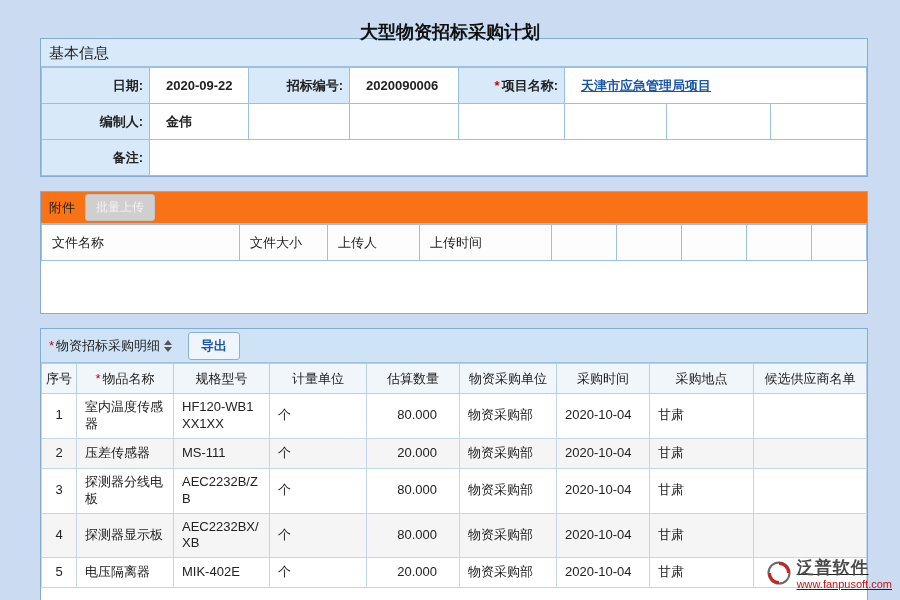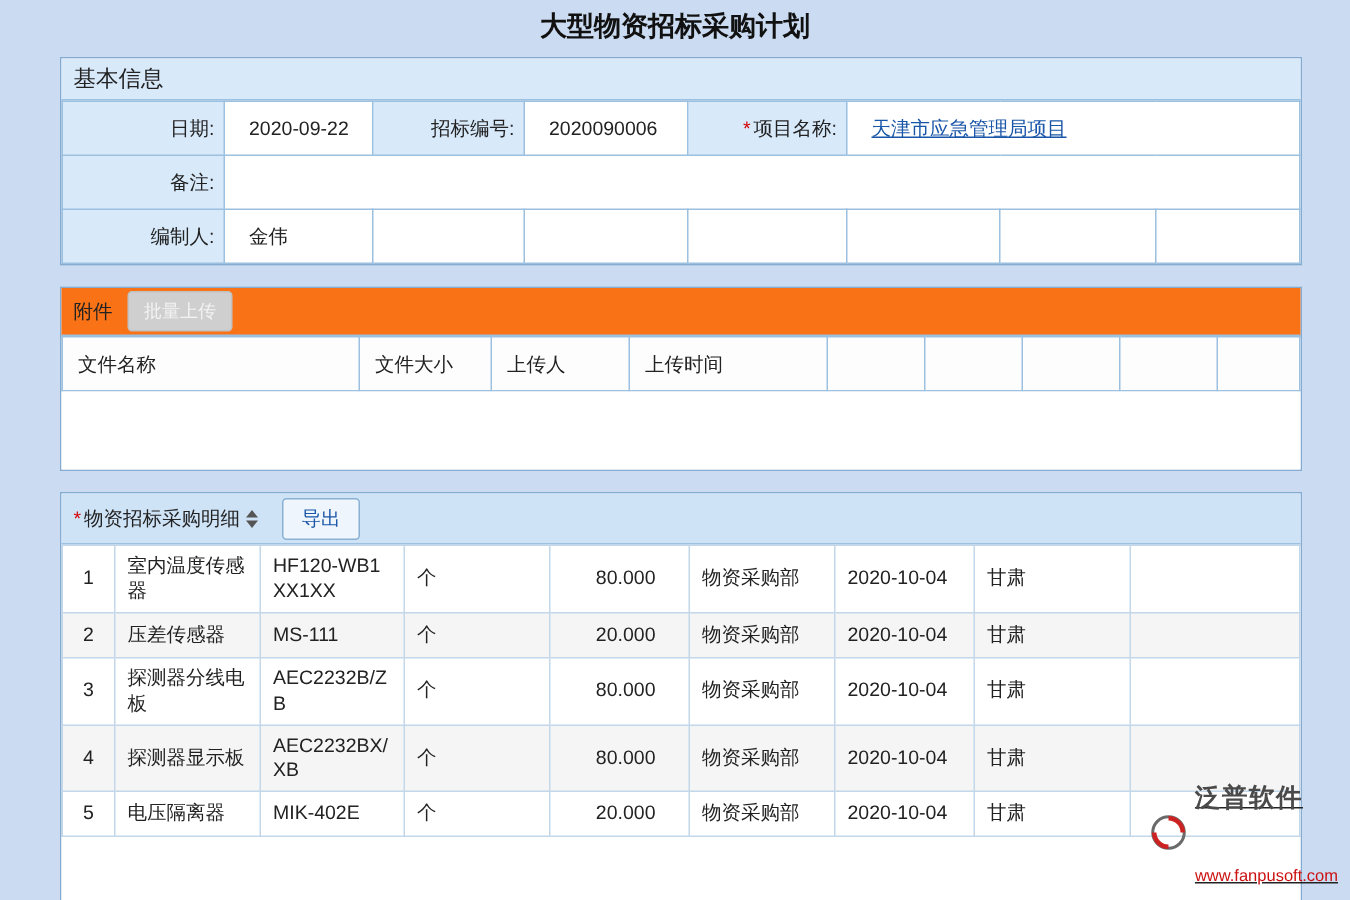--- a/index.html
+++ b/index.html
@@ -5,34 +5,34 @@
   * { margin:0; padding:0; box-sizing:border-box; }
   html,body { width:900px; height:600px; overflow:hidden; }
   body {
     background:#cbdcf2;
     font-family:"Liberation Sans","DejaVu Sans",sans-serif;
     font-size:13px; color:#222;
     position:relative;
   }
   .page-title {
     text-align:center; font-size:18px; font-weight:bold; color:#111;
-    padding-top:5px; height:38px;
+    padding-top:20px; height:38px;
   }
   .panel {
     margin:0 32px 14px 40px;
     border:1px solid #86abd0;
     background:#fff;
   }
   .panel-header {
     background:#d8e9fa; border-bottom:1px solid #9cc0e0;
     height:28px; line-height:28px; padding-left:8px; font-size:15px; color:#222;
   }
   table { border-collapse:collapse; width:100%; table-layout:fixed; }
   td,th { border:1px solid #9cc0e0; font-size:13px; font-weight:normal; }
-  .form-table td { height:36px; }
+  .form-table td { height:36px;font-weight:bold; }
   .form-table .label {
     background:#d8e9fa; text-align:right; padding-right:6px; color:#222;
   }
   .form-table .value { background:#fff; text-align:left; padding-left:16px; }
   .req { color:#d40000; margin-right:2px; }
   a.project-link { color:#1a56a8; text-decoration:underline; }
   
   .attach-bar {
     background:#f97316; height:32px; display:flex; align-items:center;
     padding-left:8px; border-bottom:1px solid #9cc0e0;
@@ -49,35 +49,35 @@
     background:#cfe3f7; height:34px; display:flex; align-items:center;
     padding-left:8px; border-bottom:1px solid #9cc0e0;
   }
   .sort-icon { display:inline-flex; flex-direction:column; margin:0 6px 0 4px; cursor:pointer; }
   .tri-up { width:0; height:0; border-left:4px solid transparent; border-right:4px solid transparent;
     border-bottom:5px solid #555; margin-bottom:2px; }
   .tri-down { width:0; height:0; border-left:4px solid transparent; border-right:4px solid transparent;
     border-top:5px solid #555; }
   .export-btn {
     background:#eef5fc; color:#1a56a8; border:1px solid #8ab0d4; border-radius:3px;
-    padding:4px 12px; font-size:13px; cursor:pointer; font-family:inherit;
+    padding:4px 12px; font-size:13px; cursor:pointer; font-family:inherit;font-weight:bold;
   }
   .detail-table th { background:#f1f6fb; height:30px; text-align:center; color:#222; border-color:#b7cfe6; }
   .detail-table td { height:30px; background:#fff; padding:5px 8px; line-height:1.3; word-break:break-all; border-color:#c3d7ea; }
   .detail-table tr.alt td { background:#f5f5f5; }
   .detail-table .c-no { text-align:center; padding:5px 2px; }
   .detail-table .c-qty { text-align:right; padding-right:22px;margin-top:24px; }
   .detail-filler { height:46px; background:#fff; }
   
   .watermark {
     position:absolute; right:8px; bottom:10px; display:flex; align-items:center; gap:5px;
   }
   .wm-text { display:flex; flex-direction:column; line-height:1.1;text-decoration:underline; }
   .wm-brand { font-size:17px; font-weight:bold; color:#4a4a4a; letter-spacing:1px; }
-  .wm-url { font-size:11px; color:#cc1111;margin-top:36px; }
+  .wm-url { font-size:11px; color:#cc1111; }
 </style>
 </head>
 <body>
 
 <div class="page-title">大型物资招标采购计划</div>
 
 <div class="panel">
   <div class="panel-header">基本信息</div>
   <table class="form-table">
     <colgroup>
@@ -97,32 +97,32 @@
       <td class="label">招标编号:</td>
       <td class="value">2020090006</td>
       <td class="label">
         <span class="req">*</span><span>项目名称:</span>
       </td>
       <td class="value" colspan="3">
         <a href="#" class="project-link">天津市应急管理局项目</a>
       </td>
     </tr>
     <tr>
+      <td class="label">编制人:</td>
+      <td class="value">金伟</td>
+      <td class="value"></td>
+      <td class="value"></td>
+      <td class="value"></td>
+      <td class="value"></td>
+      <td class="value"></td>
+      <td class="value"></td>
+    </tr>
+    <tr>
       <td class="label">备注:</td>
       <td class="value" colspan="7"></td>
-    </tr>
-    <tr>
-      <td class="label">编制人:</td>
-      <td class="value">金伟</td>
-      <td class="value"></td>
-      <td class="value"></td>
-      <td class="value"></td>
-      <td class="value"></td>
-      <td class="value"></td>
-      <td class="value"></td>
     </tr>
   </tbody>
     </table>
 </div>
 
 <div class="panel">
   <div class="attach-bar">
     <span>附件</span>
     <button class="upload-btn">批量上传</button>
   </div>
@@ -171,20 +171,31 @@
         <col style="width:97px">
         <col style="width:96px">
         <col style="width:97px">
       <col style="width:93px">
         <col style="width:97px">
         <col style="width:93px">
         <col style="width:104px">
         <col>
     </colgroup>
     <tbody>
+        <tr>
+      <th>序号</th>
+      <th><span class="req">*</span><span>物品名称</span></th>
+      <th>规格型号</th>
+      <th>计量单位</th>
+      <th>估算数量</th>
+      <th>物资采购单位</th>
+      <th>采购时间</th>
+      <th>采购地点</th>
+      <th>候选供应商名单</th>
+    </tr>
     <tr>
       <td class="c-no">1</td>
       <td>室内温度传感器</td>
       <td>HF120-WB1XX1XX</td>
       <td>个</td>
       <td class="c-qty">80.000</td>
       <td>物资采购部</td>
       <td>2020-10-04</td>
       <td>甘肃</td>
       <td></td>

